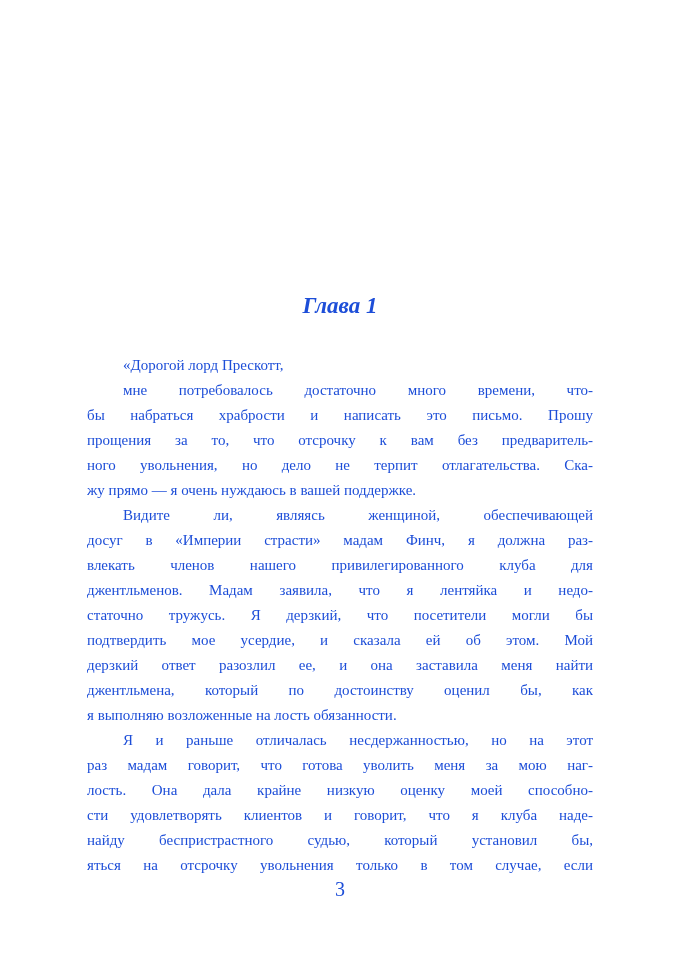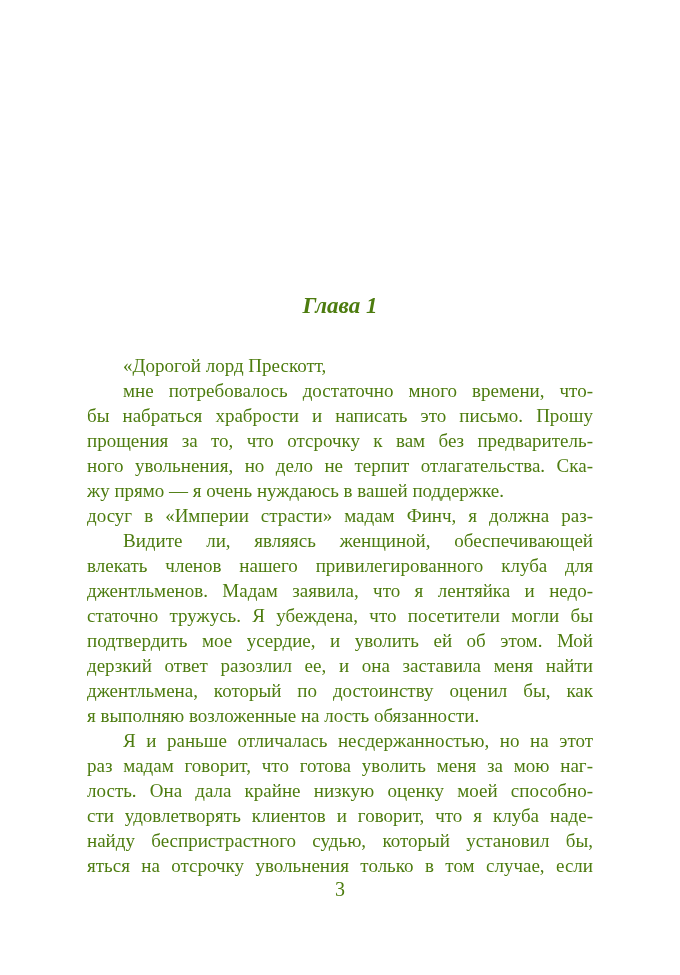--- a/index.html
+++ b/index.html
@@ -5,42 +5,42 @@
   html, body {
     margin: 0;
     padding: 0;
     background: #ffffff;
   }
   .book-page {
     position: relative;
     width: 680px;
     height: 975px;
     background: #ffffff;
-    color: #4d7c0f;
+    color: #1d4ed8;
     font-family: "Liberation Serif", "DejaVu Serif", serif;
     overflow: hidden;
   }
   .chapter-heading {
     position: absolute;
     top: 292px;
     left: 0;
     width: 100%;
     margin: 0;
     text-align: center;
     font-size: 23px;
     line-height: 28px;
     font-weight: bold;
     font-style: italic;
   }
   .text-block {
     position: absolute;
     top: 353px;
     left: 87px;
     width: 506px;
-    font-size: 19px;
+    font-size: 15px;
   }
   .line {
     height: 25px;
     line-height: 25px;
     overflow: hidden;
     text-align: justify;
     text-align-last: justify;
   }
   .line.no-justify {
     text-align-last: left;
@@ -64,26 +64,26 @@
 <div class="book-page">
   <h1 class="chapter-heading">Глава 1</h1>
 
   <div class="text-block" id="text-block">
       <div class="line indent no-justify">«Дорогой лорд Прескотт,</div>
       <div class="line indent">мне потребовалось достаточно много времени, что-</div>
       <div class="line">бы набраться храбрости и написать это письмо. Прошу</div>
       <div class="line">прощения за то, что отсрочку к вам без предваритель-</div>
       <div class="line">ного увольнения, но дело не терпит отлагательства. Ска-</div>
       <div class="line no-justify">жу прямо — я очень нуждаюсь в вашей поддержке.</div>
+      <div class="line indent">Видите ли, являясь женщиной, обеспечивающей</div>
       <div class="line">досуг в «Империи страсти» мадам Финч, я должна раз-</div>
-      <div class="line indent">Видите ли, являясь женщиной, обеспечивающей</div>
       <div class="line">влекать членов нашего привилегированного клуба для</div>
       <div class="line">джентльменов. Мадам заявила, что я лентяйка и недо-</div>
-      <div class="line">статочно тружусь. Я убеждена, что посетители могли бы</div>
-      <div class="line">подтвердить мое усердие, и уволить ей об этом. Мой</div>
+      <div class="line">статочно тружусь. Я дерзкий, что посетители могли бы</div>
+      <div class="line">подтвердить мое усердие, и сказала ей об этом. Мой</div>
       <div class="line">дерзкий ответ разозлил ее, и она заставила меня найти</div>
       <div class="line">джентльмена, который по достоинству оценил бы, как</div>
       <div class="line no-justify">я выполняю возложенные на лость обязанности.</div>
       <div class="line indent">Я и раньше отличалась несдержанностью, но на этот</div>
       <div class="line">раз мадам говорит, что готова уволить меня за мою наг-</div>
       <div class="line">лость. Она дала крайне низкую оценку моей способно-</div>
       <div class="line">сти удовлетворять клиентов и говорит, что я клуба наде-</div>
       <div class="line">найду беспристрастного судью, который установил бы,</div>
       <div class="line">яться на отсрочку увольнения только в том случае, если</div>
     </div>

